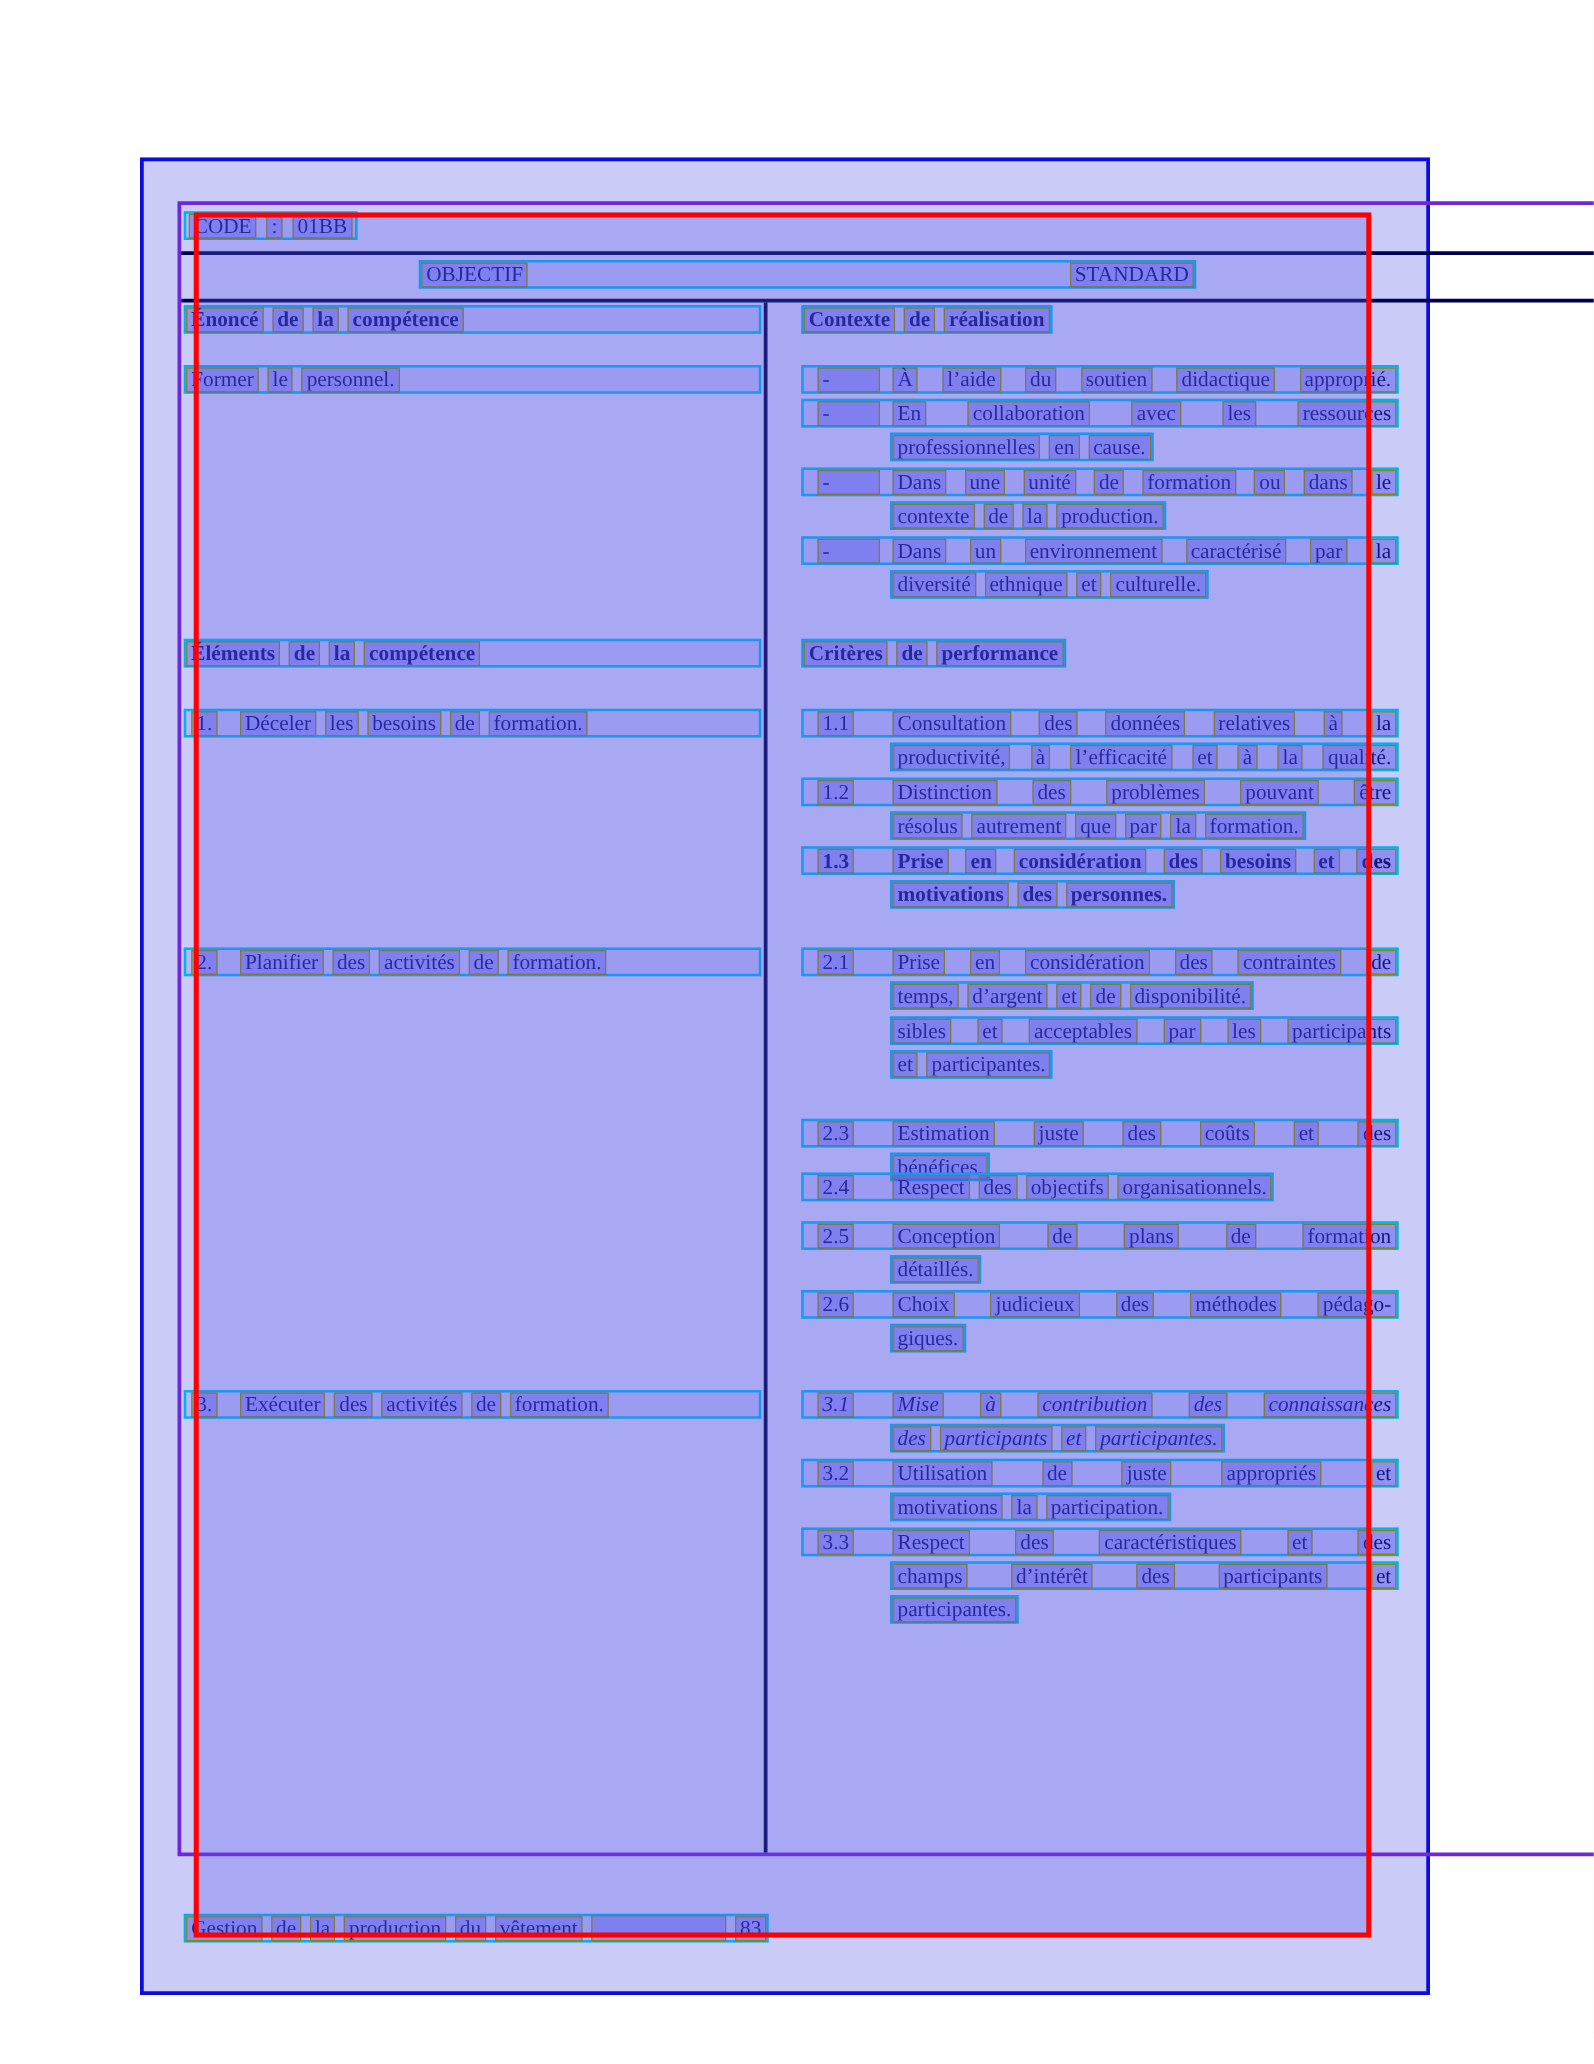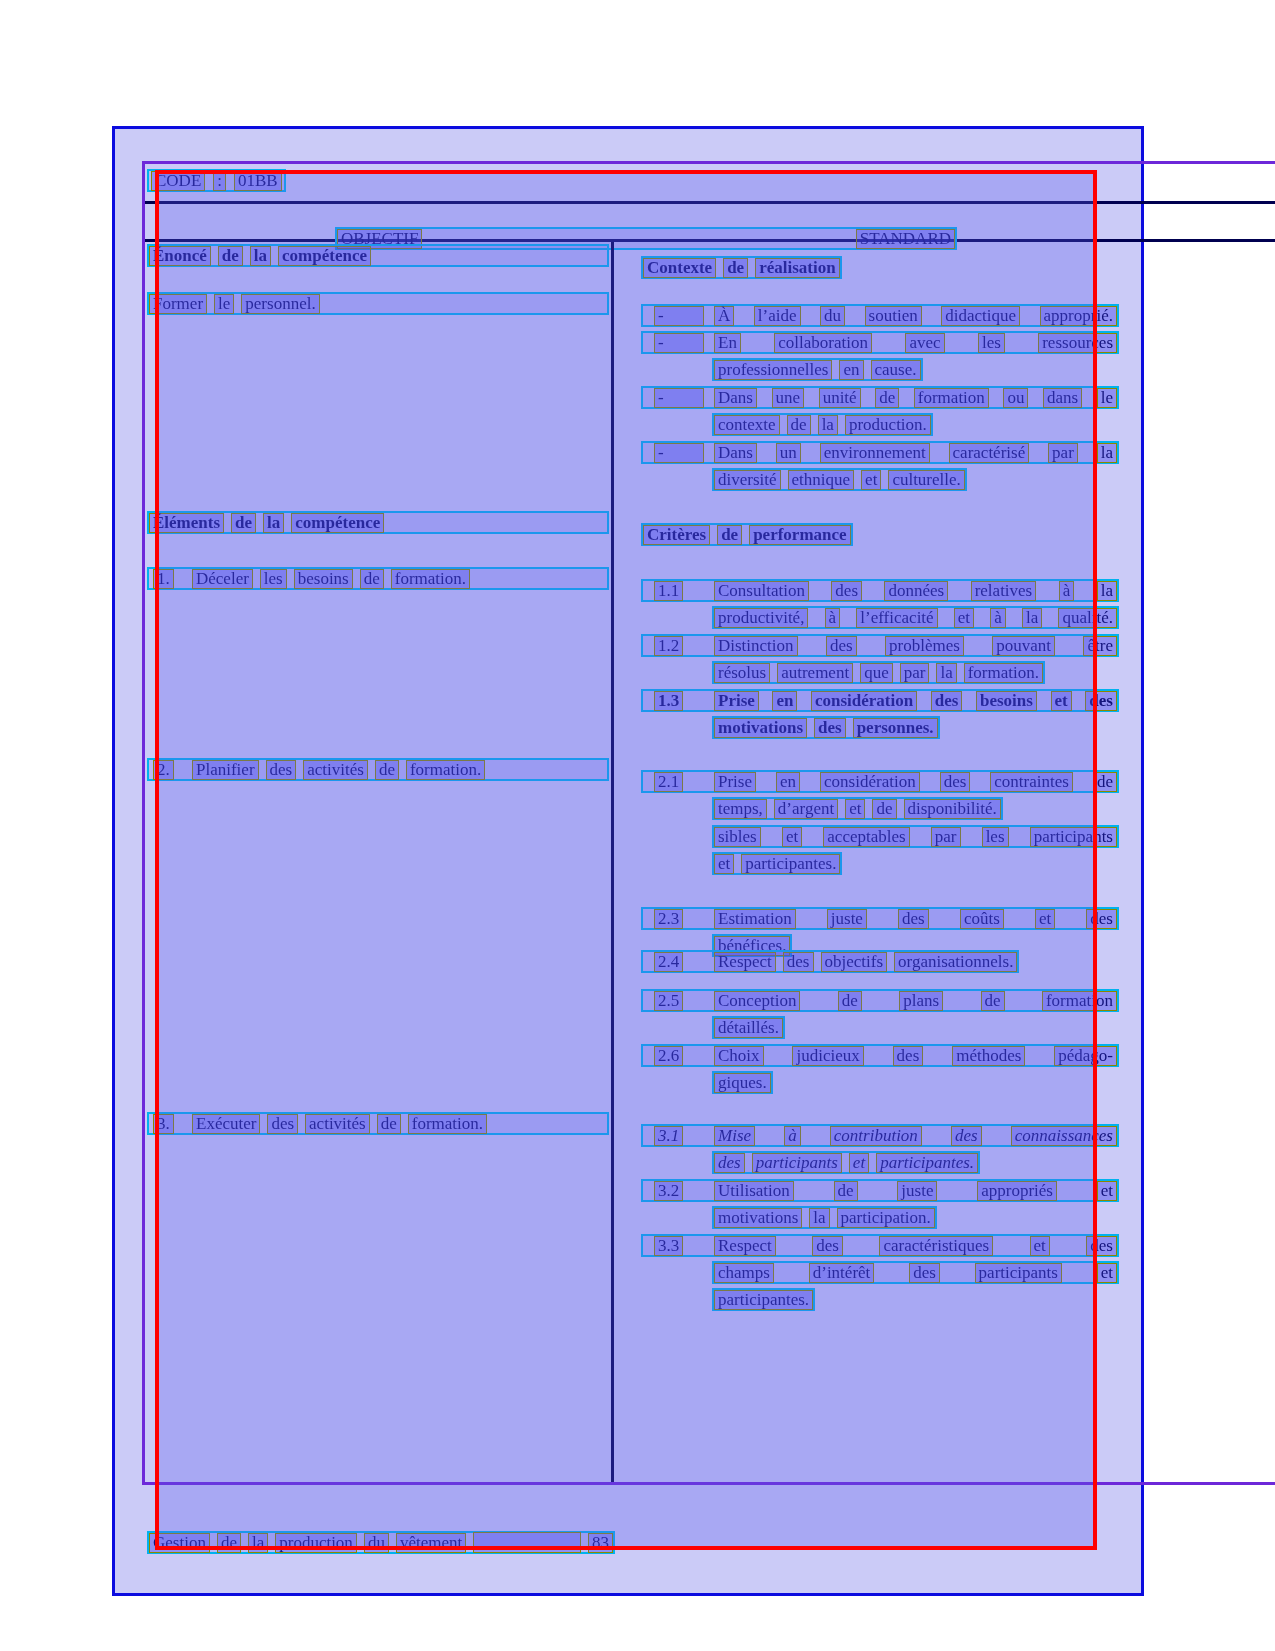--- a/index.html
+++ b/index.html
@@ -13,41 +13,41 @@
   .table{position:absolute;left:27px;top:32px;width:1143px;height:1324px;
         box-sizing:border-box;border:3px solid #6d28d9;}
   .row-code{height:37px;border-bottom:3px solid #000050;position:relative;}
   .row-header{height:35px;border-bottom:3px solid #000050;position:relative;}
   .row-body{display:flex;height:1240px;}
   .col{position:relative;box-sizing:border-box;}
   .col-left{width:469px;border-right:3px solid #000050;}
   .col-right{width:516px;padding:0;}
   .block{position:absolute;left:0;right:0;}
   .col-left .block{left:2px;right:2px;}
-  .col-right .block{left:27px;right:11px;margin-top:12px;}
+  .col-right .block{left:27px;right:11px;}
   .line-box{box-sizing:border-box;height:23px;display:flex;align-items:center;
         border:2px solid #00b2ee;background:rgba(80,80,238,0.15);margin-bottom:4px;}
   .line-box.full{width:100%;}
   .line-box.hug{width:fit-content;max-width:100%;}
   .col-right .line-box.cont{margin-left:71px;}
   .col-right .line-box.cont.full{width:calc(100% - 71px);}
   .num-slot{flex:none;display:inline-flex;box-sizing:border-box;}
   .col-right .num-slot{width:71px;padding-left:11px;}
   .col-left .num-slot{width:43px;padding-left:4px;}
   .words{display:inline-flex;gap:7px;align-items:center;min-width:0;}
   .words.justify{flex:1;justify-content:space-between;}
   .word{display:inline-block;box-sizing:border-box;padding:0 3px;line-height:18px;
         font-size:17px;color:#14147c;border:1px solid #8a8800;
         background:rgba(64,64,238,0.33);white-space:nowrap;}
   .bold .word{font-weight:bold;}
   .word.dash{min-width:50px;text-align:left;}
   .code-line{position:absolute;left:2px;top:5px;width:fit-content;display:flex;gap:8px;
         padding:0 2px;}
   .header-line{position:absolute;left:190px;top:4px;width:622px;
-        display:flex;justify-content:space-between;align-items:center;margin-top:19px;}
+        display:flex;justify-content:space-between;align-items:center;}
   .hdr-group{display:inline-flex;gap:7px;}
   .footer-line{position:absolute;left:32px;top:1402px;width:468px;display:flex;
         gap:7px;align-items:center;}
   .footer-line .w-group{display:inline-flex;gap:7px;}
   .word.spacer{flex:1;height:21px;}
 </style>
 </head>
 <body>
 
 <div class="canvas">

